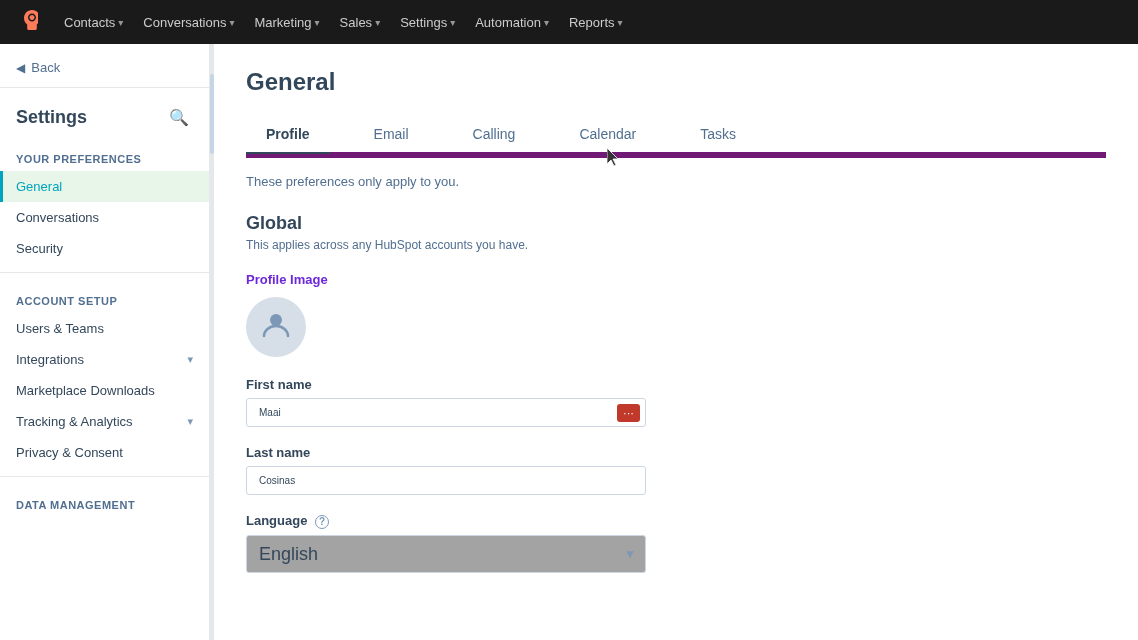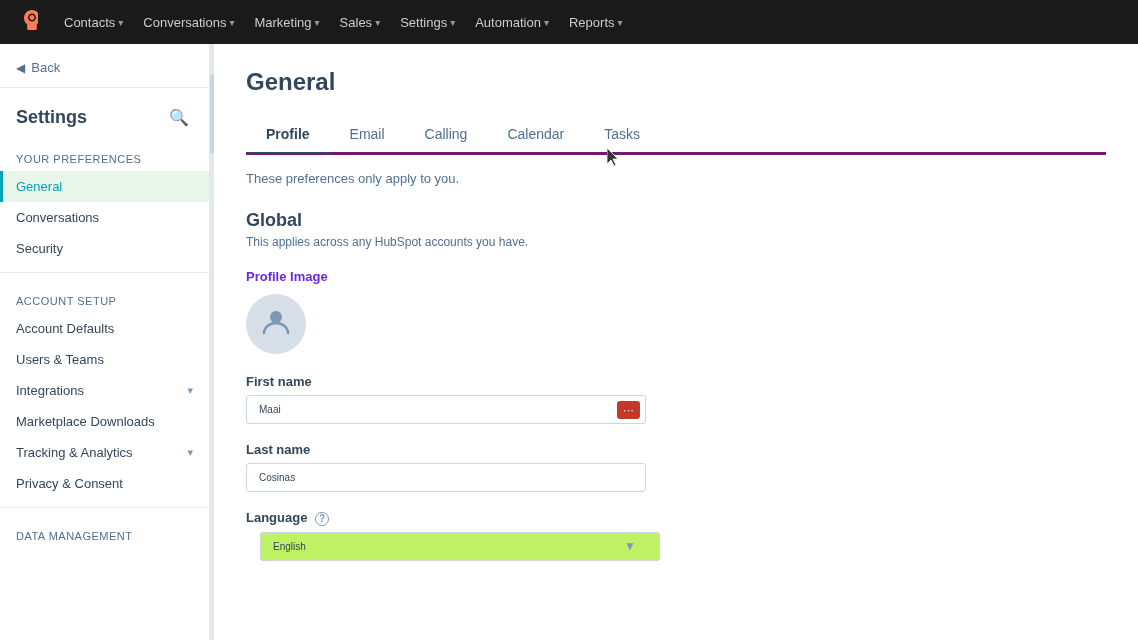--- a/index.html
+++ b/index.html
@@ -74,21 +74,21 @@
     }
     .search-icon-btn {
       color: #516f90;
       cursor: pointer;
       font-size: 16px;
       padding: 4px;
     }
 
     .sidebar-section-label {
       font-size: 11px;
-      font-weight: 400;
+      font-weight: 700;
       color: #516f90;
       text-transform: uppercase;
       letter-spacing: 0.5px;
       padding: 14px 16px 6px;
     }
     .sidebar-item {
       padding: 8px 16px;
       font-size: 13px;
       color: #33475b;
       cursor: pointer;
@@ -114,22 +114,23 @@
     .page-title {
       font-size: 24px;
       font-weight: 600;
       color: #33475b;
       margin-bottom: 20px;
     }
 
     
     .tabs {
       display: flex;
-      border-bottom: 3px solid #701a75;
+      border-bottom: 6px solid #701a75;
       margin-bottom: 16px;
+      gap: 24px;
     }
     .tab {
       padding: 10px 20px;
       font-size: 14px;
       color: #516f90;
       cursor: pointer;
       border-bottom: 2px solid transparent;
       margin-bottom: -2px;
     }
     .tab.active {
@@ -225,27 +226,26 @@
 
     .select-wrapper {
       position: relative;
       max-width: 400px;
     }
     .form-select {
       width: 100%;
       padding: 8px 36px 8px 12px;
       border: 1px solid #cbd6e2;
       border-radius: 3px;
-      font-size: 10px;
-      color: #33475b;
-      background: #bef264;
+      font-size: 18px;
+      color: #33475b;
+      background: #a3a3a3;
       appearance: none;
       cursor: pointer;
       outline: none;
-      margin-left: 14px;
     }
     .select-arrow {
       position: absolute;
       right: 10px;
       top: 50%;
       transform: translateY(-50%);
       color: #7c98b6;
       pointer-events: none;
       font-size: 12px;
     }
@@ -324,23 +324,20 @@
           <span>General</span>
         </div>
         <div class="sidebar-item">
           <span>Conversations</span>
         </div>
         <div class="sidebar-item">
           <span>Security</span>
         </div>
         <div class="sidebar-divider"></div>
         <div class="sidebar-section-label">Account Setup</div>
-        <div class="sidebar-item">
-          <span>Account Defaults</span>
-        </div>
         <div class="sidebar-item">
           <span>Users &amp; Teams</span>
         </div>
         <div class="sidebar-item">
           <span>Integrations</span>
           <span class="expand-icon">▾</span>
         </div>
         <div class="sidebar-item">
           <span>Marketplace Downloads</span>
         </div>

